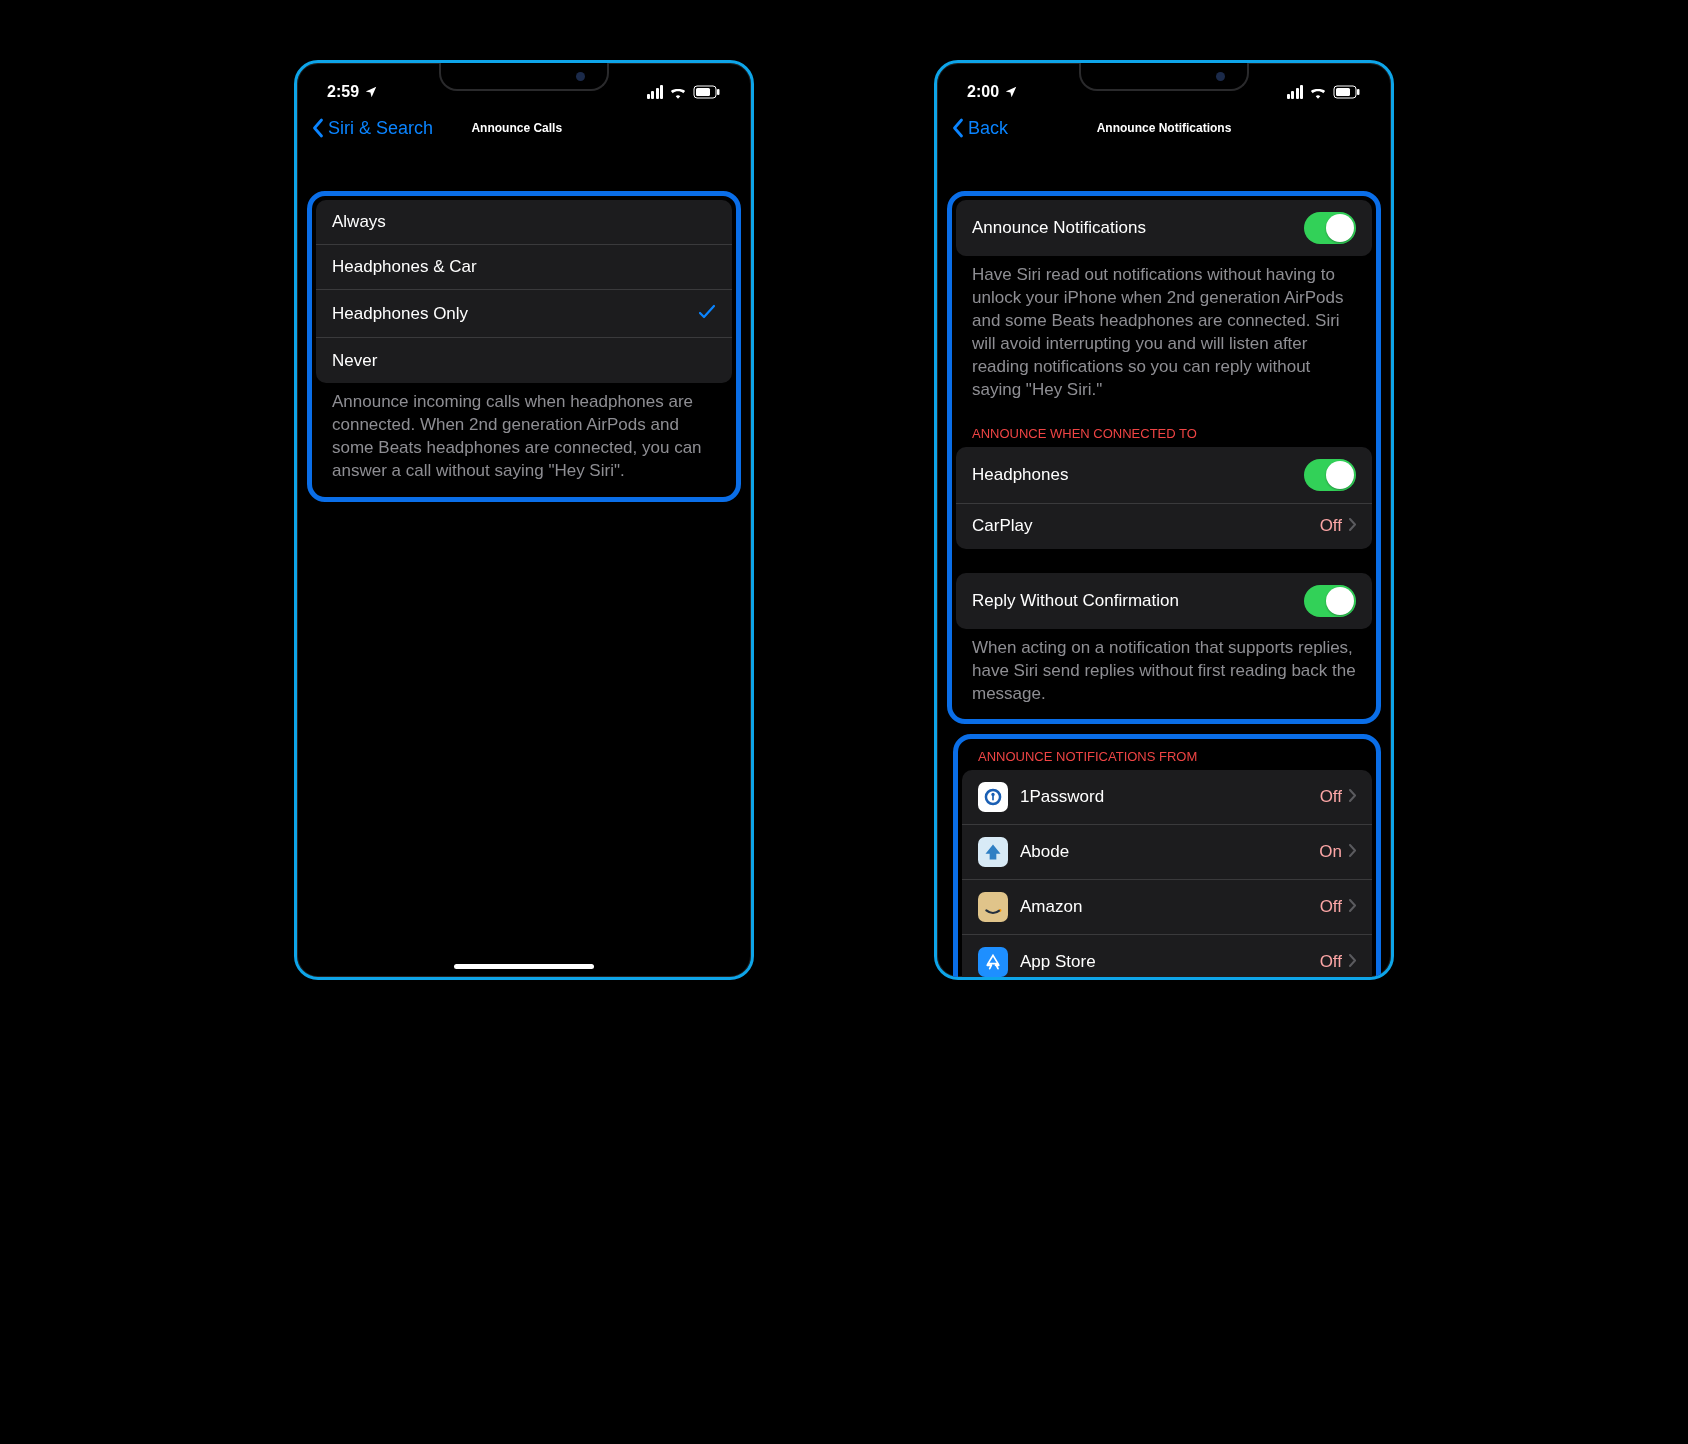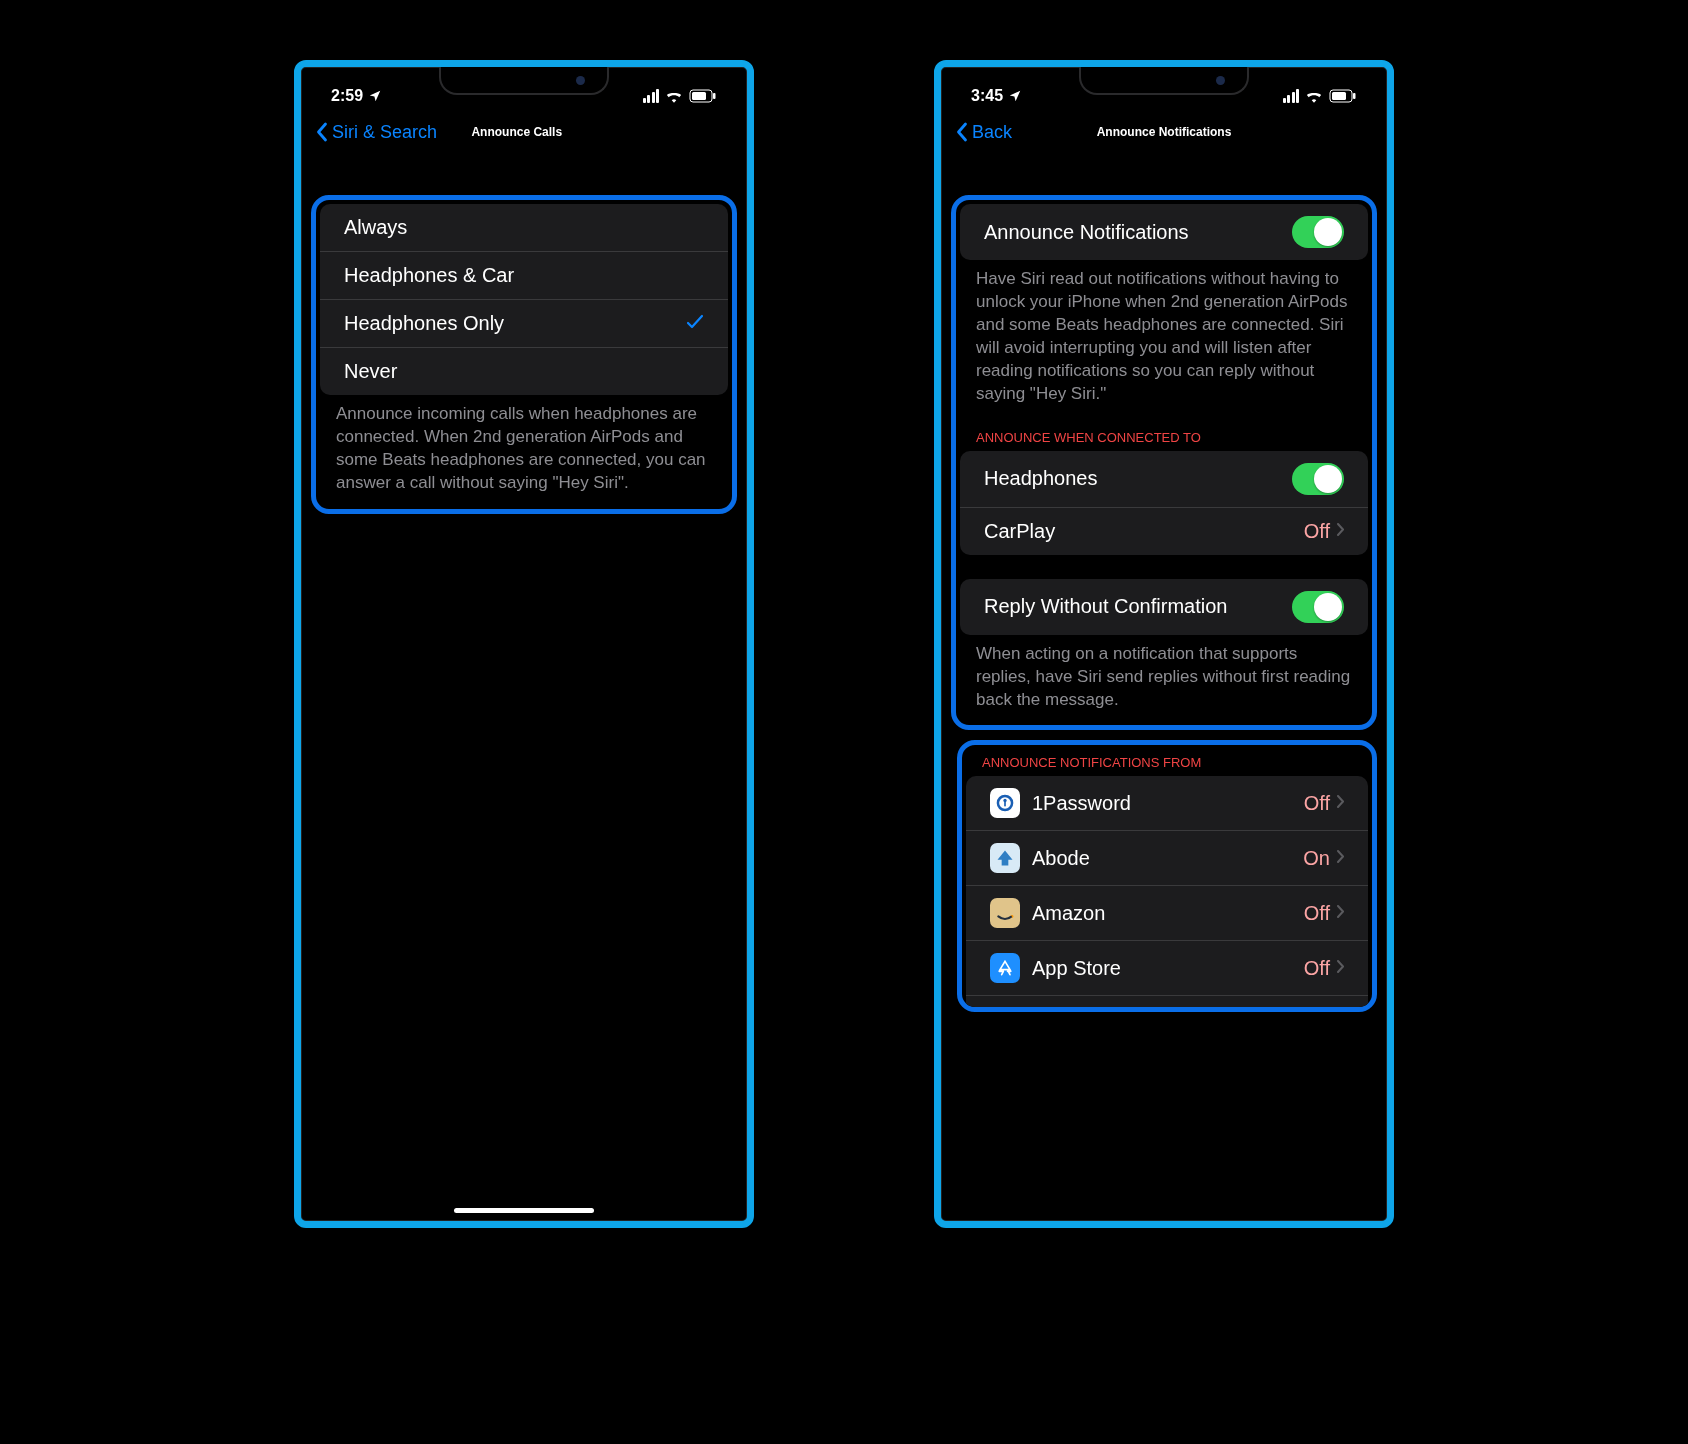--- a/index.html
+++ b/index.html
@@ -10,24 +10,24 @@
     height: 1444px;
     display: flex;
     justify-content: center;
     align-items: flex-start;
     gap: 180px;
     padding-top: 60px;
     color: #fff;
   }
   .phone {
     width: 460px;
-    height: 1168px;
+    height: 920px;
     background: #000;
-    border: 7px solid #0ea5e9;
-    border-radius: 12px;
+    border: 3px solid #0ea5e9;
+    border-radius: 24px;
     position: relative;
     overflow: hidden;
     box-shadow: 0 0 0 1px #222 inset;
   }
   .phone::before{
     content:"";
     position:absolute;
     left:-6px; top:120px; width:4px; height:60px; background:#333; border-radius:2px;
   }
   .notch {
@@ -68,23 +68,23 @@
     margin-top: 40px;
   }
   .highlight-box.mt-small { margin-top: 10px; margin-left: 6px; }
   .section {
     background: #1c1c1e;
     border-radius: 10px;
     overflow: hidden;
   }
   .row {
     display:flex; align-items:center; justify-content:space-between;
-    padding: 12px 24px;
+    padding: 12px 16px;
     min-height: 45px;
-    font-size: 20px;
+    font-size: 17px;
     border-bottom: 0.5px solid #3a3a3c;
   }
   .row:last-child { border-bottom: none; }
   .row-label { color:#fff; }
   .row-value { color:#fca5a5; display:flex; align-items:center; gap:6px;}
   .footer-text {
     color: #8e8e93;
     font-size: 17px;
     line-height: 1.35;
     padding: 8px 16px 10px 16px;
@@ -196,21 +196,21 @@
 
   <div class="home-indicator"></div>
 </div>
 
 <div class="phone">
   <div class="notch">
       <span class="dot"></span>
     </div>
   <div class="status-bar">
     <div class="status-left">
-      <span>3:45</span>
+      <span>2:00</span>
       <span class="loc-ic">
         <svg width="14" height="14" viewBox="0 0 24 24" fill="#fff">
             <path d="M3 11l18-8-8 18-2-8-8-2z"></path>
           </svg>
       </span>
     </div>
     <div class="status-right">
       <span class="signal">
           <span></span>
           <span></span>

